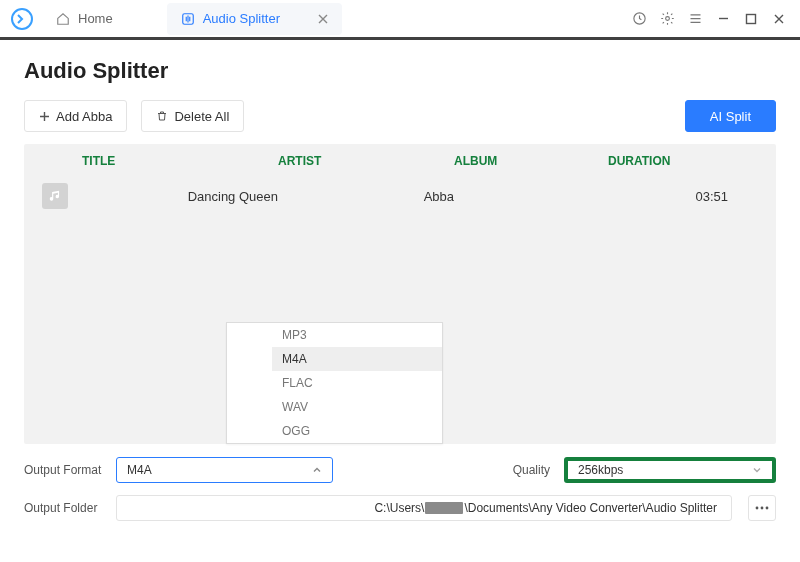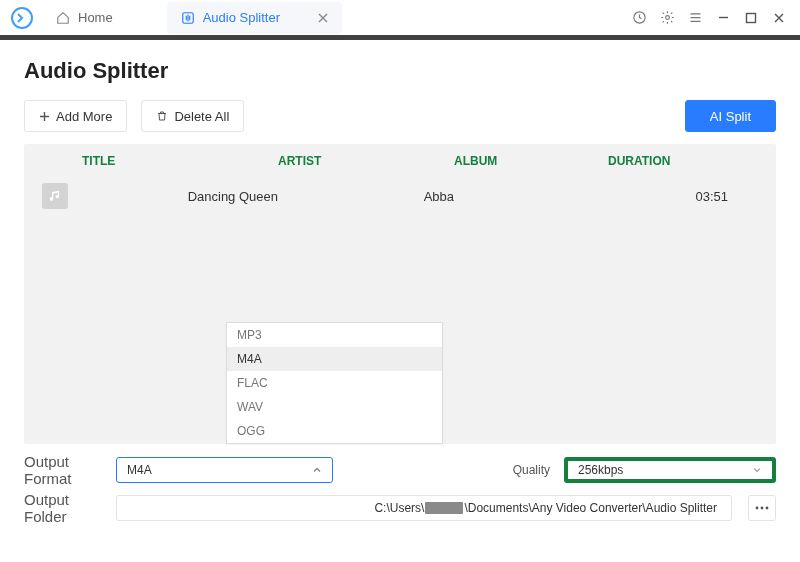--- a/index.html
+++ b/index.html
@@ -10,21 +10,21 @@
   background: #fff;
   width: 800px;
   height: 562px;
   overflow: hidden;
 }
 .window { width: 100%; height: 100%; display: flex; flex-direction: column; }
 .titlebar {
   height: 40px;
   display: flex;
   align-items: center;
-  border-bottom: 5px solid #404040;
+  border-bottom: 3px solid #404040;
   padding: 0 6px;
 }
 .logo {
   width: 24px; height: 24px;
   margin: 0 8px 0 4px;
   display: flex; align-items: center; justify-content: center;
 }
 .tabs { display: flex; align-items: center; height: 100%; flex: 1; }
 .tab {
   display: flex; align-items: center; height: 32px;
@@ -67,21 +67,21 @@
   display: flex; align-items: center; justify-content: center; color: #fff;
   margin-right: 14px;
 }
 .trow .col-title { width: 196px; color: #333; }
 .trow .col-artist { width: 176px; color: #333; }
 .trow .col-album { width: 154px; }
 .trow .col-duration { width: 120px; }
 
 .footer { padding: 12px 0 0 0; }
 .frow { display: flex; align-items: center; height: 28px; margin-bottom: 10px; gap: 10px; }
-.flabel { width: 82px; color: #555; font-size: 15px; }
+.flabel { width: 82px; color: #555; font-size: 12px; }
 .select {
   position: relative;
   height: 26px; border-radius: 3px;
   display: flex; align-items: center; padding: 0 10px;
   font-size: 12px; color: #333;
 }
 .select.format { width: 217px; border: 1px solid #2a7cff; }
 .select.quality { width: 212px; border: 4px solid #15803d; }
 .select .chev { margin-left: auto; color: #888; }
 .qlab { color: #555; font-size: 12px; margin-left: auto; margin-right: 4px; }
@@ -96,21 +96,21 @@
   margin-left: 6px;
 }
 .dropdown {
   position: absolute;
   left: 110px; top: -135px;
   width: 217px;
   background: #fff; border: 1px solid #dcdcdc;
   box-shadow: 0 1px 2px rgba(0,0,0,.05);
   font-size: 12px;
 }
-.dropdown .opt { padding: 5px 10px; color: #777; cursor: pointer; }
+.dropdown .opt { padding: 5px 10px; color: #777; cursor: pointer; margin-left: 45px; }
 .dropdown .opt.sel { background: #eee; color: #333; }
 .format-wrap { position: relative; }
 svg { display: block; }
 </style>
 </head>
 <body>
 
 <div class="window">
   <div class="titlebar">
     <div class="logo">
@@ -182,21 +182,21 @@
   <div class="content">
     <div class="pagetitle">Audio Splitter</div>
 
     <div class="toolbar">
       <button class="btn">
         <span>
             <svg width="11" height="11" viewBox="0 0 11 11" stroke="#555" stroke-width="1.4">
               <path d="M5.5 1v9M1 5.5h9"></path>
             </svg>
           </span>
-        <span>Add More</span>
+        <span>Add Abba</span>
       </button>
       <button class="btn">
         <span>
             <svg width="12" height="12" viewBox="0 0 24 24" fill="none" stroke="#555" stroke-width="2">
               <path d="M4 7h16M9 7V4h6v3M6 7l1 13h10l1-13"></path>
             </svg>
           </span>
         <span>Delete All</span>
       </button>
       <button class="btn primary">

